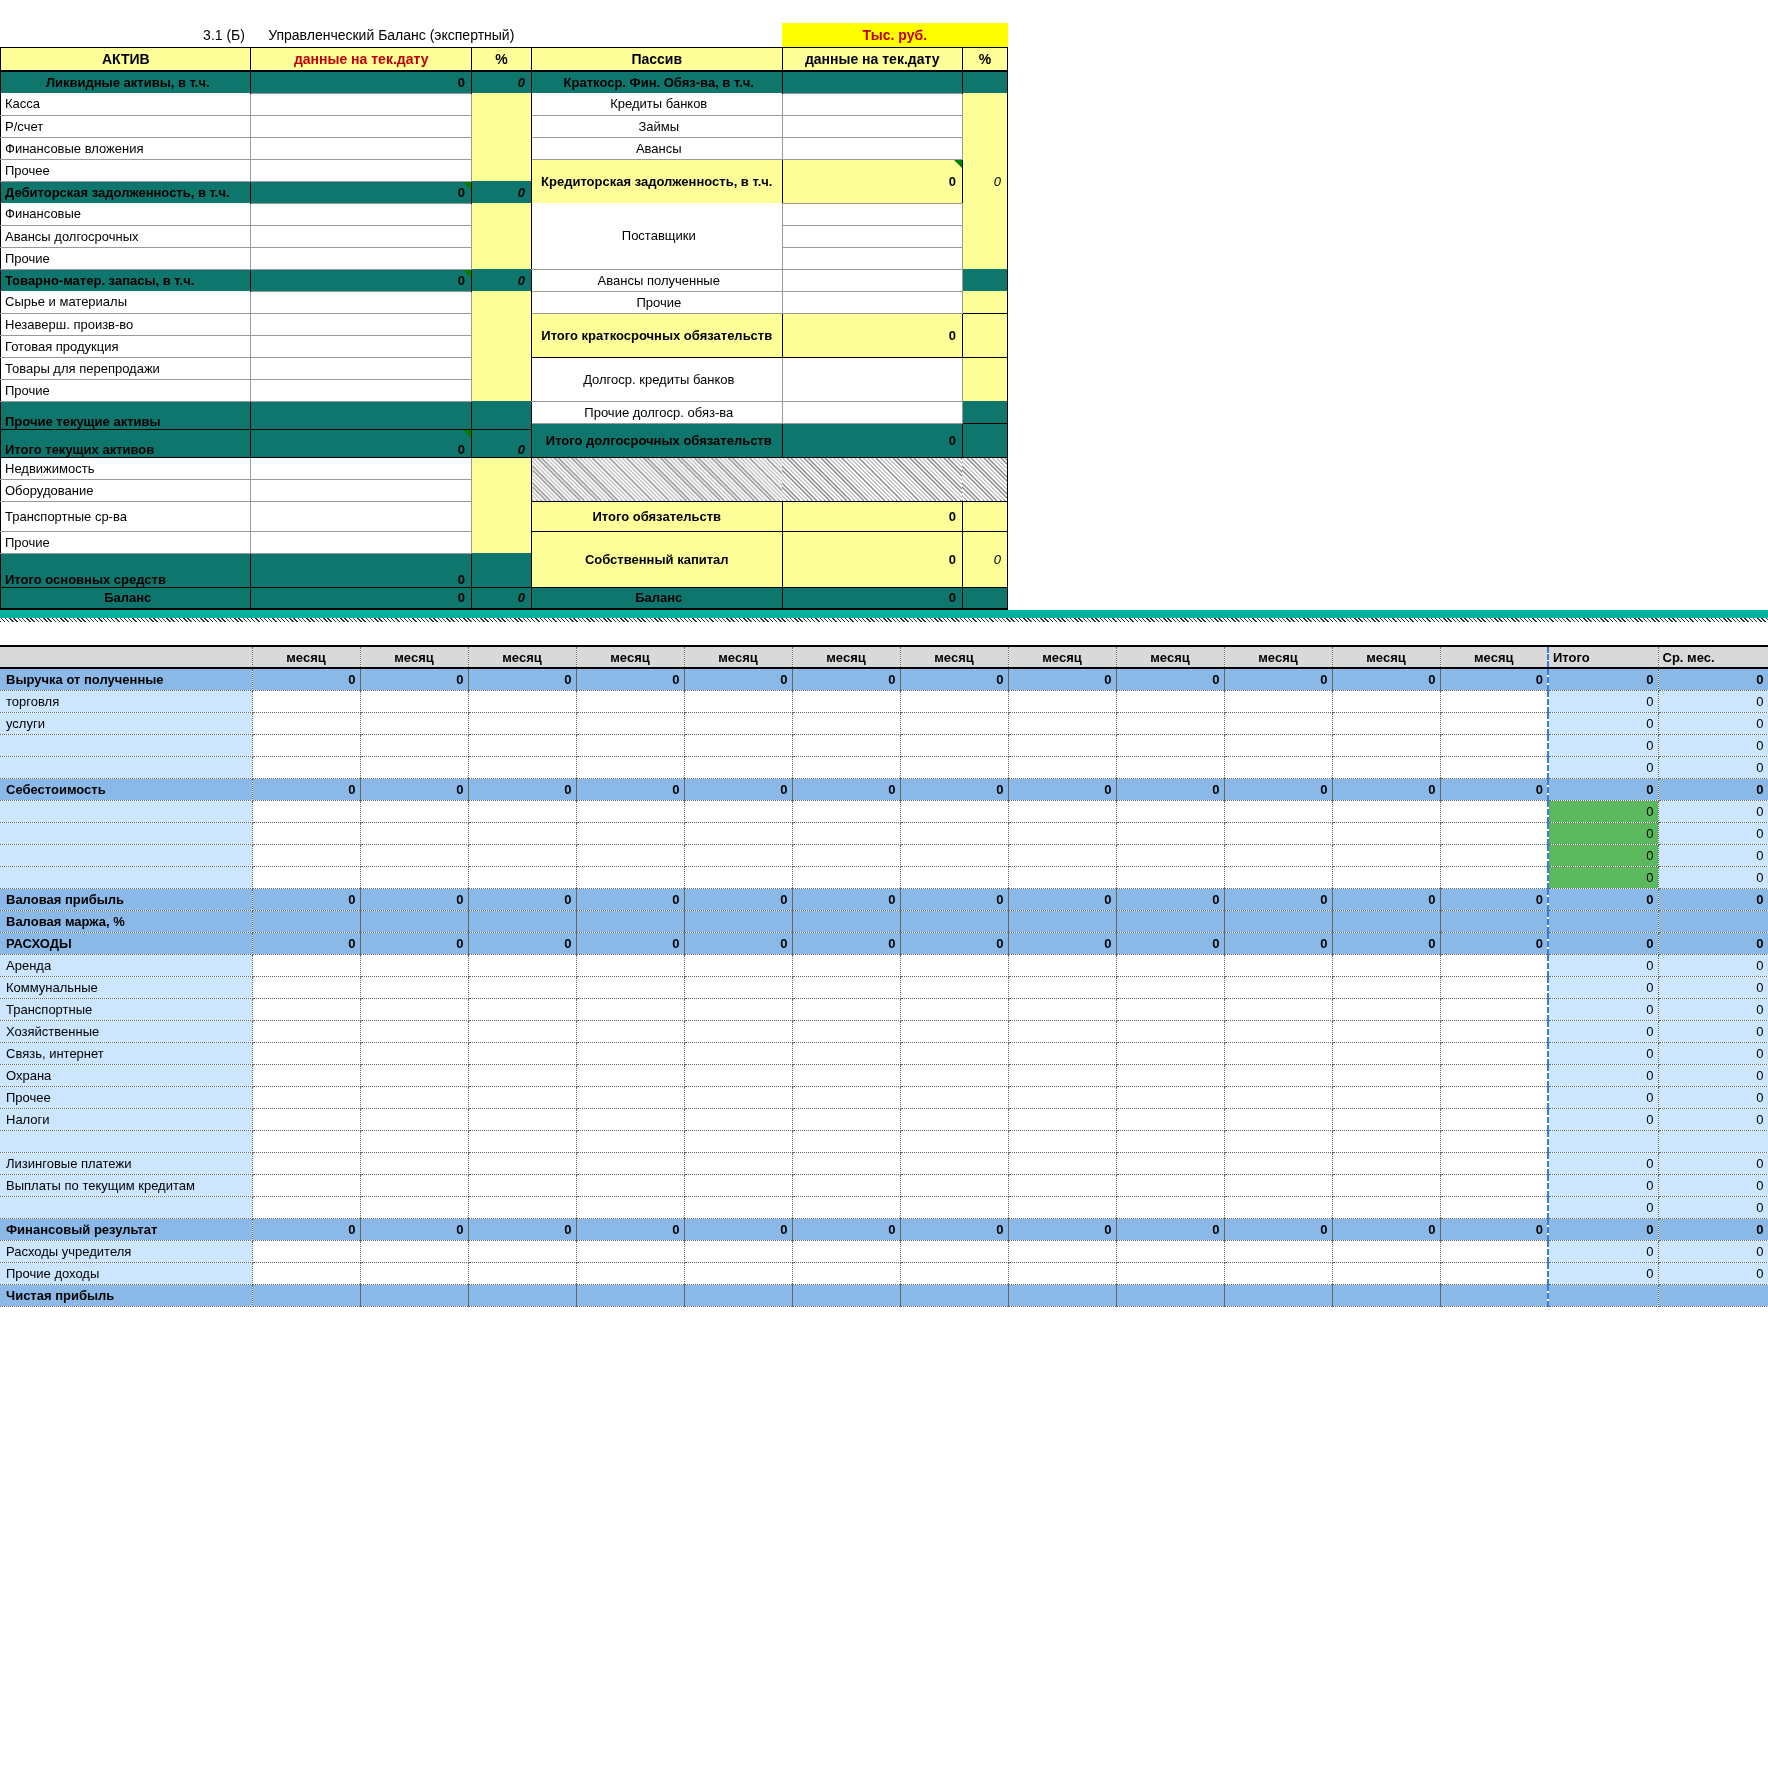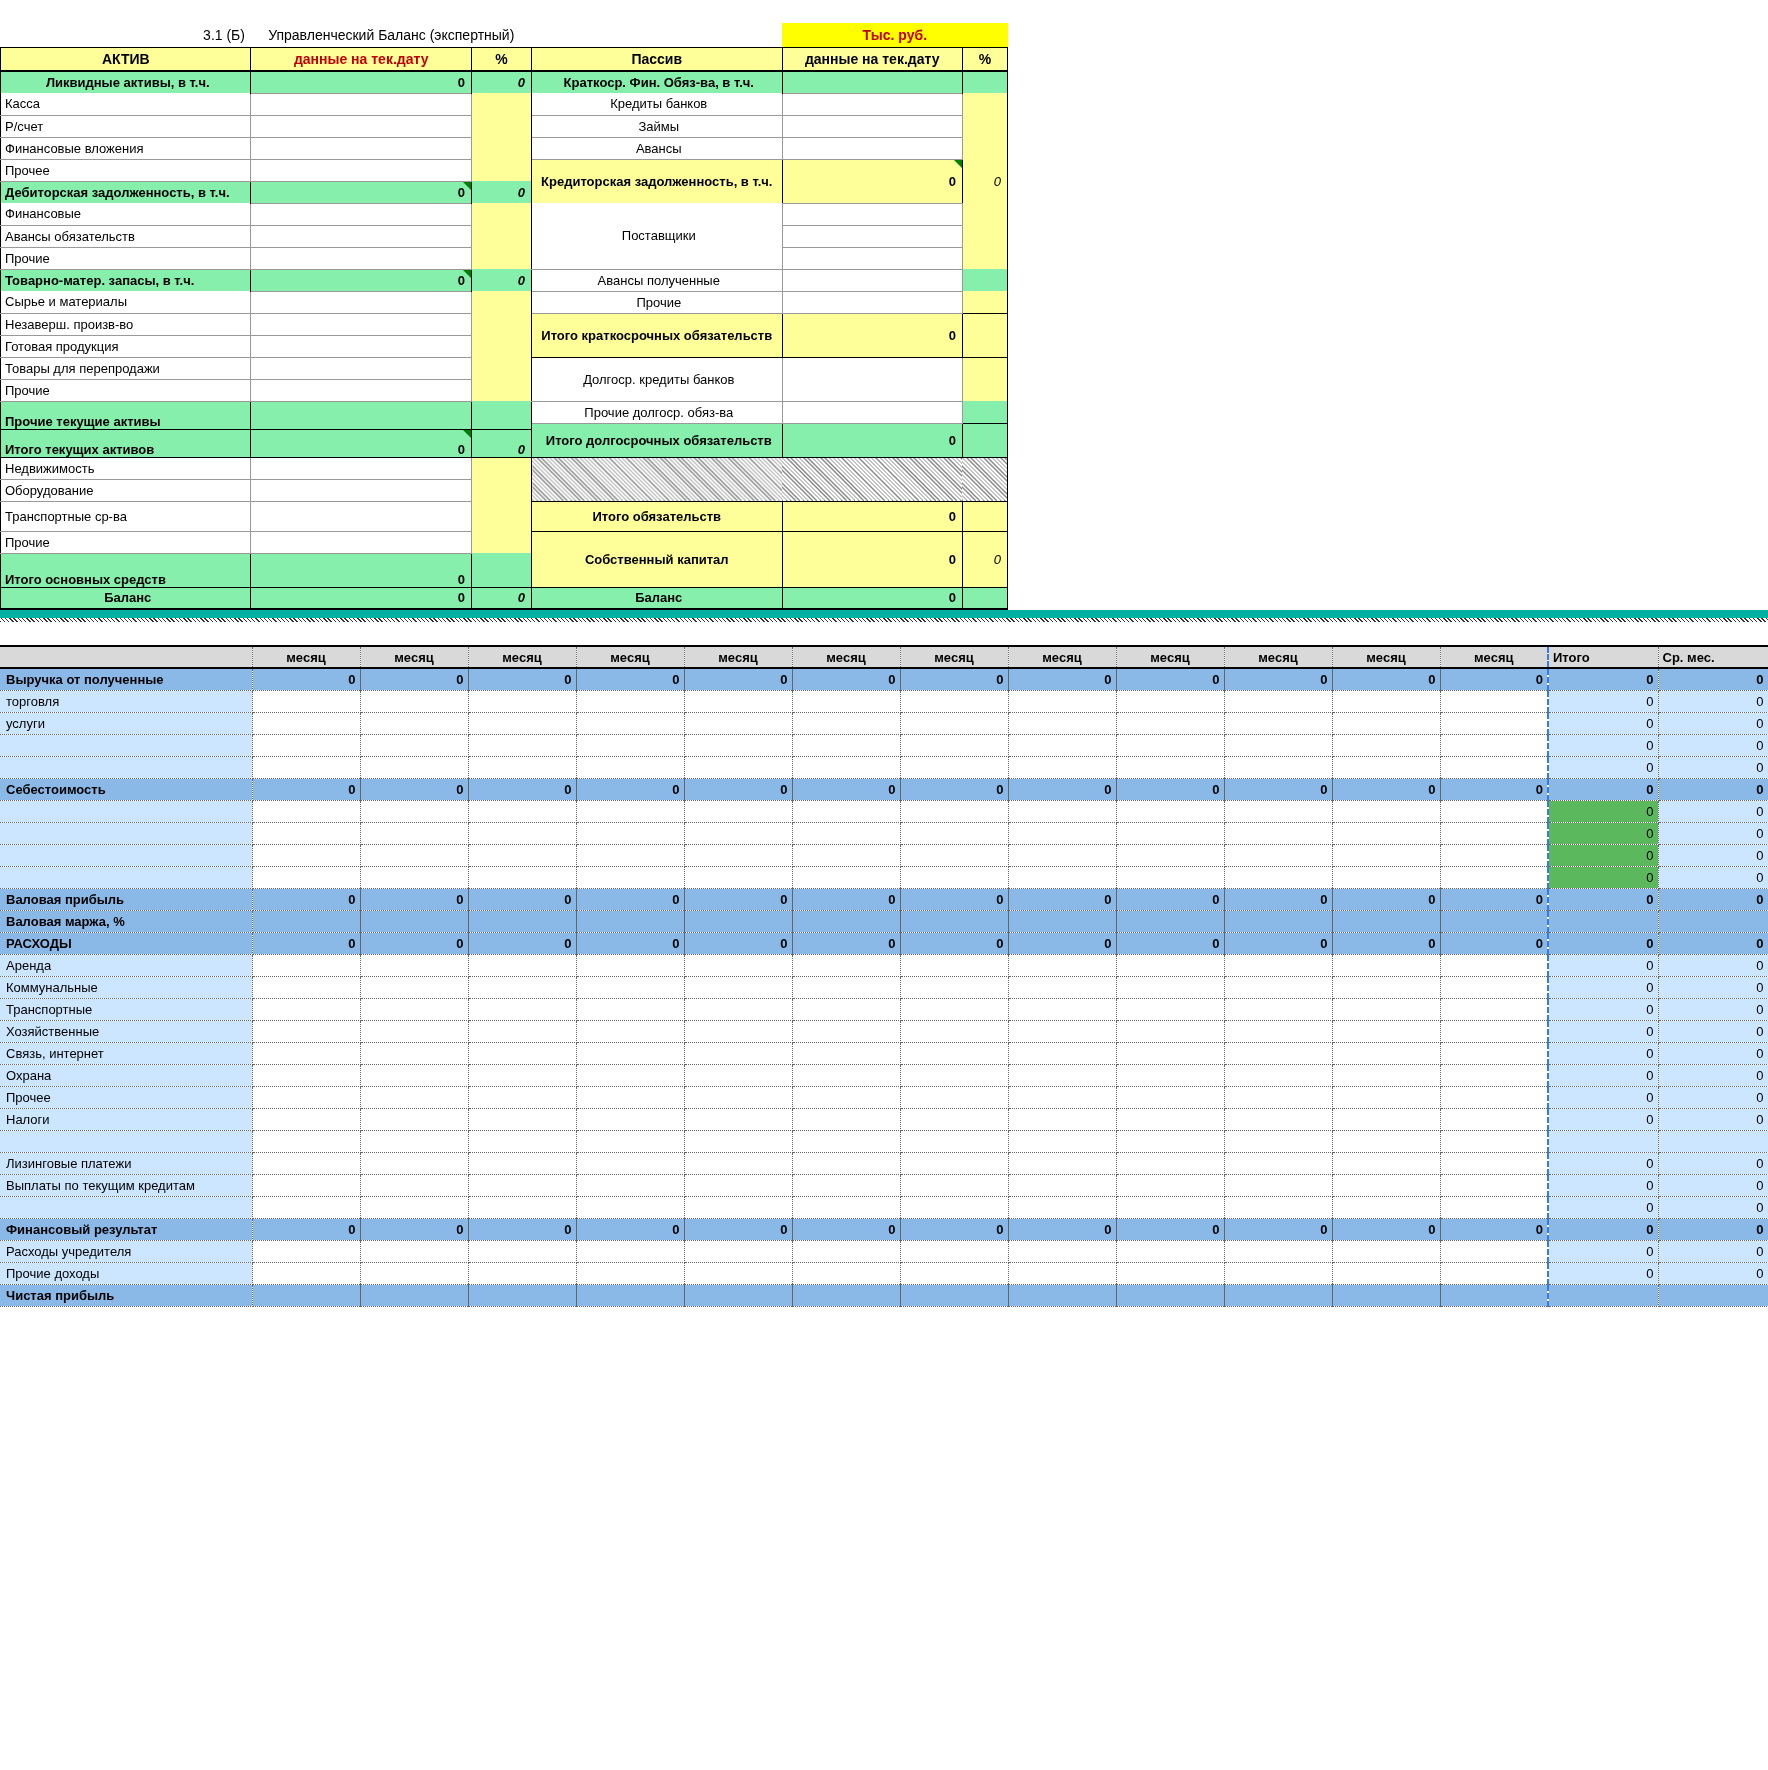--- a/index.html
+++ b/index.html
@@ -31,21 +31,21 @@
     height: 24px;
     font-size: 14px;
   }
   .bal-hdr .red { color: #c00000; }
   .bl { border-left: 1px solid #000 !important; }
   .br { border-right: 1px solid #000 !important; }
   .bt { border-top: 1px solid #000 !important; }
   .bb { border-bottom: 1px solid #000 !important; }
   .bb2 { border-bottom: 2px solid #000 !important; }
 
-  .sec { background: #86efac; font-weight: bold; }
+  .sec { background: #0f766e; font-weight: bold; }
   .sec .lbl { padding-left: 4px; font-size: 13px; }
   .sec .val { text-align: right; padding-right: 6px; }
   .sec .pct { text-align: right; padding-right: 6px; font-style: italic; }
   .sec2 { background: #ffff99; }
 
   .row .lbl { padding-left: 4px; border-bottom: 1px solid #999; }
   .row .val { border: 1px solid #999; }
   .row .pct { background: #ffff99; border-left: 1px solid #000; border-right: 1px solid #000; }
 
   .ctr { text-align: center !important; }
@@ -159,21 +159,21 @@
 </tr>
 <tr class="row">
   <td class="lbl bl">Финансовые</td>
   <td class="val"></td>
   <td class="pct br"></td>
   <td class="lbl bl ctr" rowspan="3" style="vertical-align:middle">Поставщики</td>
   <td class="val"></td>
   <td class="pct br"></td>
 </tr>
 <tr class="row">
-  <td class="lbl bl">Авансы обязательств</td>
+  <td class="lbl bl">Авансы долгосрочных</td>
   <td class="val"></td>
   <td class="pct br"></td>
   <td class="val"></td>
   <td class="pct br"></td>
 </tr>
 <tr class="row">
   <td class="lbl bl">Прочие</td>
   <td class="val"></td>
   <td class="pct br"></td>
   <td class="val"></td>

